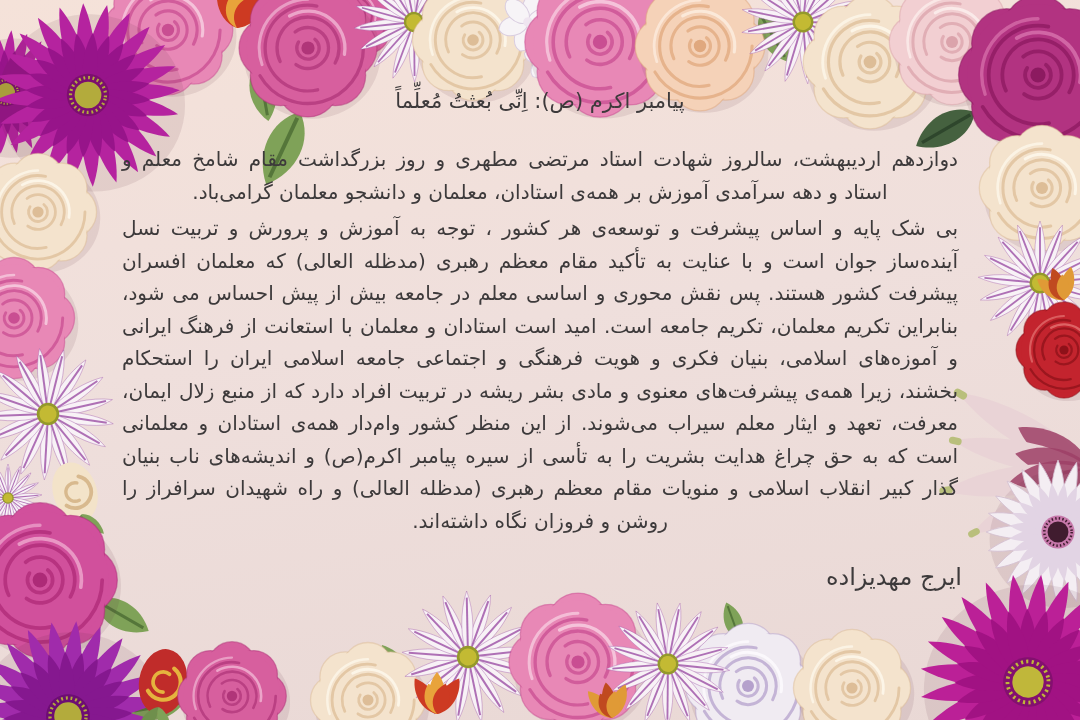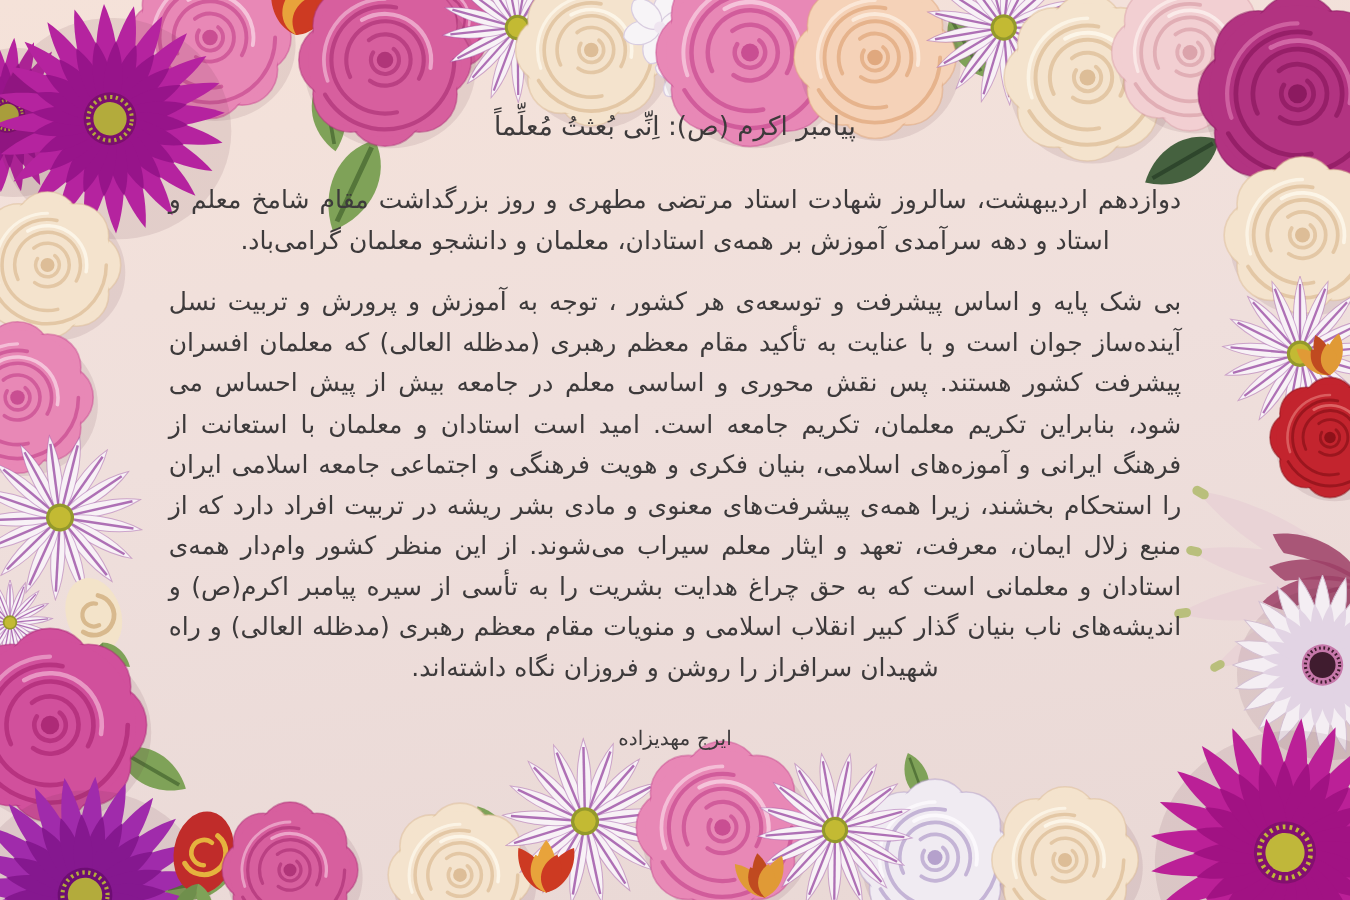--- a/index.html
+++ b/index.html
@@ -21,26 +21,26 @@
     font-size:21px;
     line-height:34px;
     margin:0 0 25px 0;
     font-weight:500;
   }
   .msg{
     font-size:20px;
     line-height:32.5px;
     text-align:justify;
     text-align-last:center;
-    margin:17px;
+    margin:4px;
   }
   .sig{
     margin-top:24px;
-    text-align:center;
-    font-size:16px;
+    text-align:right;
+    font-size:24px;
     line-height:33px;
   }
   .sig div{white-space:nowrap;}
 </style>
 </head>
 <body>
 
 <div class="canvas" style="background: linear-gradient(172deg, rgb(245, 226, 217) 0%, rgb(239, 223, 220) 45%, rgb(233, 216, 213) 100%);">
   <svg id="flora" width="1080" height="720" viewBox="0 0 1080 720">
       <g transform="translate(300,112) rotate(205)">

